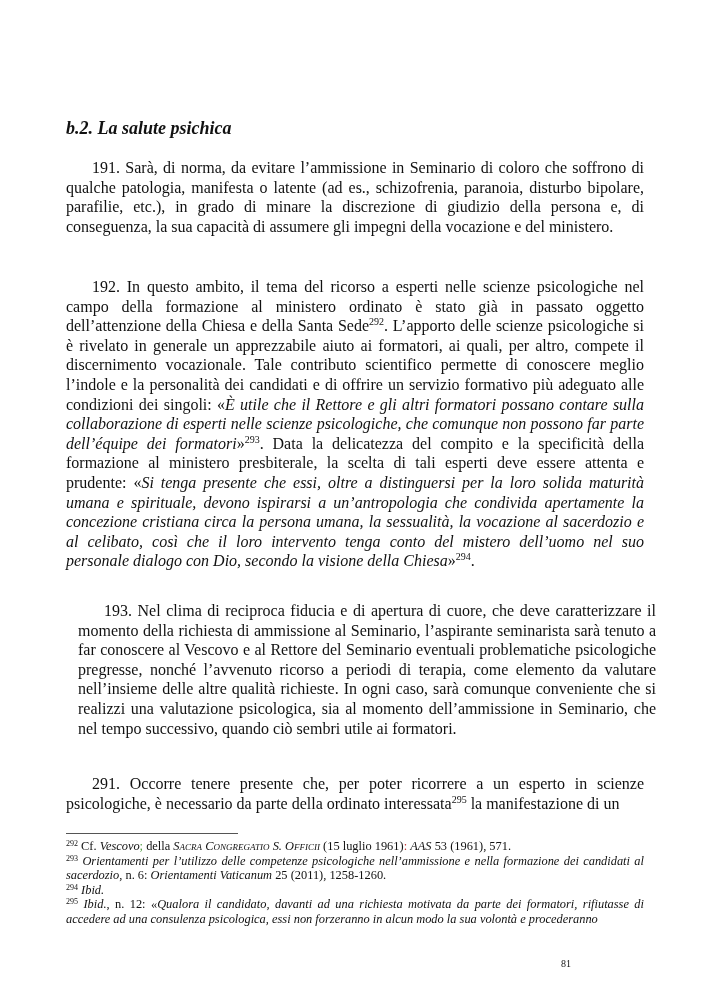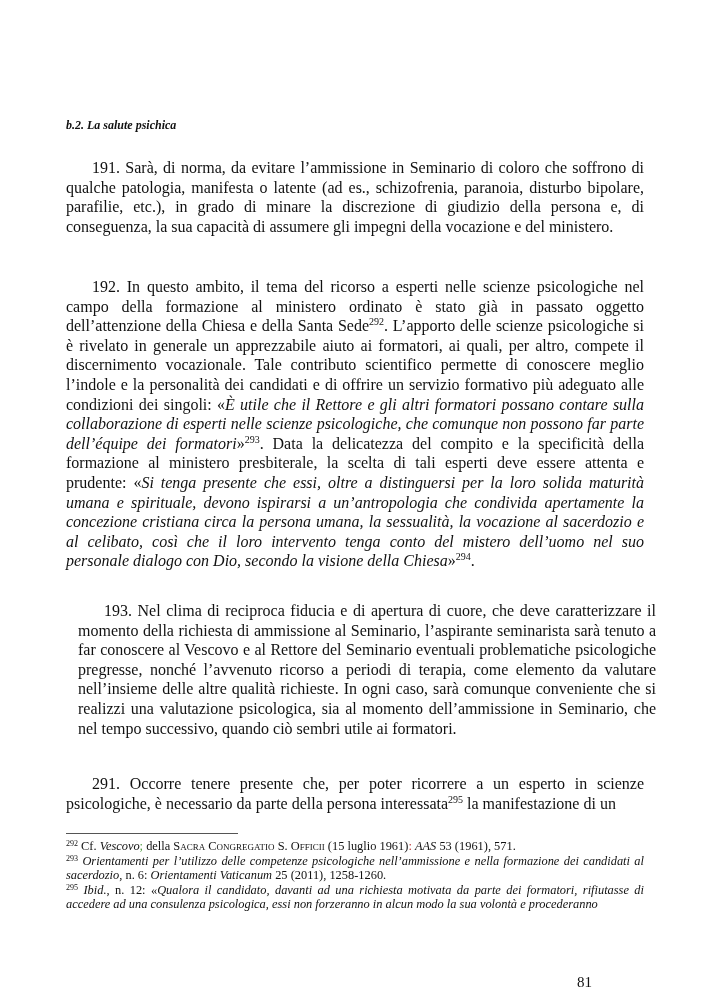--- a/index.html
+++ b/index.html
@@ -4,21 +4,21 @@
 <style>
   html, body { margin: 0; padding: 0; background: #ffffff; }
   body {
     width: 707px; height: 1000px; position: relative; overflow: hidden;
     font-family: "Liberation Serif", "DejaVu Serif", serif;
     color: #111111;
   }
   .page { position: absolute; left: 66px; top: 0; width: 578px; }
   .heading {
     position: absolute; top: 118px; left: 0;
-    font-size: 12px; font-weight: bold; font-style: italic; margin: 0;
+    font-size: 18px; font-weight: bold; font-style: italic; margin: 0;
   }
   .para {
     position: absolute; left: 0; width: 578px; margin: 0;
     font-size: 16px; line-height: 19.6px;
     text-align: justify; text-indent: 26px;
   }
   .para i { font-style: italic; }
   sup { font-size: 10px; line-height: 0; vertical-align: 6px; }
   #p191 { top: 158px; }
   #p192 { top: 277px; }
@@ -26,48 +26,49 @@
   #p194 { top: 774px; }
   .rule {
     position: absolute; top: 833px; left: 0; width: 172px; height: 0;
     border-top: 1px solid #555555;
   }
   .footnotes { position: absolute; top: 839px; left: 0; width: 578px; }
   .fn {
     margin: 0; font-size: 12.4px; line-height: 14.6px; text-align: justify;
   }
   .fn sup { font-size: 8px; vertical-align: 4px; }
-  .sc { font-variant: small-caps; }
+  .sc { font-variant: small-caps; font-style: italic; }
   .green { color: #4c9a3c; }
   .red { color: #c03030; }
   .page-number {
-    position: absolute; top: 958px; left: 561px; font-size: 15px; margin: 16px;
+    position: absolute; top: 958px; left: 561px; font-size: 10px; margin: 0;
   }
 </style>
 </head>
 <body>
 
 <div class="page">
 
   <h3 class="heading">b.2. La salute psichica</h3>
 
   <p class="para" id="p191"><span>191.</span> <span>Sarà, di norma, da evitare l’ammissione in Seminario di coloro che soffrono di qualche patologia, manifesta o latente (ad es., schizofrenia, paranoia, disturbo bipolare, parafilie, etc.), in grado di minare la discrezione di giudizio della persona e, di conseguenza, la sua capacità di assumere gli impegni della vocazione e del ministero.</span></p>
 
   <p class="para" id="p192"><span>192.</span> <span>In questo ambito, il tema del ricorso a esperti nelle scienze psicologiche nel campo della formazione al ministero ordinato è stato già in passato oggetto dell’attenzione della Chiesa e della Santa Sede</span><sup>292</sup><span>. L’apporto delle scienze psicologiche si è rivelato in generale un apprezzabile aiuto ai formatori, ai quali, per altro, compete il discernimento vocazionale. Tale contributo scientifico permette di conoscere meglio l’indole e la personalità dei candidati e di offrire un servizio formativo più adeguato alle condizioni dei singoli: «</span><i>È utile che il Rettore e gli altri formatori possano contare sulla collaborazione di esperti nelle scienze psicologiche, che comunque non possono far parte dell’équipe dei formatori</i><span>»</span><sup>293</sup><span>. Data la delicatezza del compito e la specificità della formazione al ministero presbiterale, la scelta di tali esperti deve essere attenta e prudente: «</span><i>Si tenga presente che essi, oltre a distinguersi per la loro solida maturità umana e spirituale, devono ispirarsi a un’antropologia che condivida apertamente la concezione cristiana circa la persona umana, la sessualità, la vocazione al sacerdozio e al celibato, così che il loro intervento tenga conto del mistero dell’uomo nel suo personale dialogo con Dio, secondo la visione della Chiesa</i><span>»</span><sup>294</sup><span>.</span></p>
 
   <p class="para" id="p193"><span>193.</span> <span>Nel clima di reciproca fiducia e di apertura di cuore, che deve caratterizzare il momento della richiesta di ammissione al Seminario, l’aspirante seminarista sarà tenuto a far conoscere al Vescovo e al Rettore del Seminario eventuali problematiche psicologiche pregresse, nonché l’avvenuto ricorso a periodi di terapia, come elemento da valutare nell’insieme delle altre qualità richieste. In ogni caso, sarà comunque conveniente che si realizzi una valutazione psicologica, sia al momento dell’ammissione in Seminario, che nel tempo successivo, quando ciò sembri utile ai formatori.</span></p>
 
-  <p class="para" id="p194"><span>291.</span> <span>Occorre tenere presente che, per poter ricorrere a un esperto in scienze psicologiche, è necessario da parte della persona interessata</span><sup>295</sup><span> la manifestazione di un</span></p>
+  <p class="para" id="p194"><span>291.</span> <span>Occorre tenere presente che, per poter ricorrere a un esperto in scienze psicologiche, è necessario da parte della ordinato interessata</span><sup>295</sup><span> la manifestazione di un</span></p>
 
   <div class="rule"></div>
 
   <div class="footnotes">
     <p class="fn"><sup>292</sup> <span>Cf. </span><i>Vescovo</i><span class="green">;</span><span> della </span><span class="sc">Sacra Congregatio S. Officii</span><span> (15 luglio 1961)</span><span class="red">:</span> <i>AAS</i><span> 53 (1961), 571.</span></p>
 
     <p class="fn"><sup>293</sup> <i>Orientamenti per l’utilizzo delle competenze psicologiche nell’ammissione e nella formazione dei candidati al sacerdozio</i><span>, n. 6: </span><i>Orientamenti Vaticanum</i><span> 25 (2011), 1258-1260.</span></p>
 
+    <p class="fn"><sup>294</sup> <i>Ibid.</i></p>
 
     <p class="fn"><sup>295</sup> <i>Ibid.</i><span>, n. 12: «</span><i>Qualora il candidato, davanti ad una richiesta motivata da parte dei formatori, rifiutasse di accedere ad una consulenza psicologica, essi non forzeranno in alcun modo la sua volontà e procederanno</i></p>
   </div>
 
 </div>
 
 <p class="page-number">81</p>
 
 </body></html>

